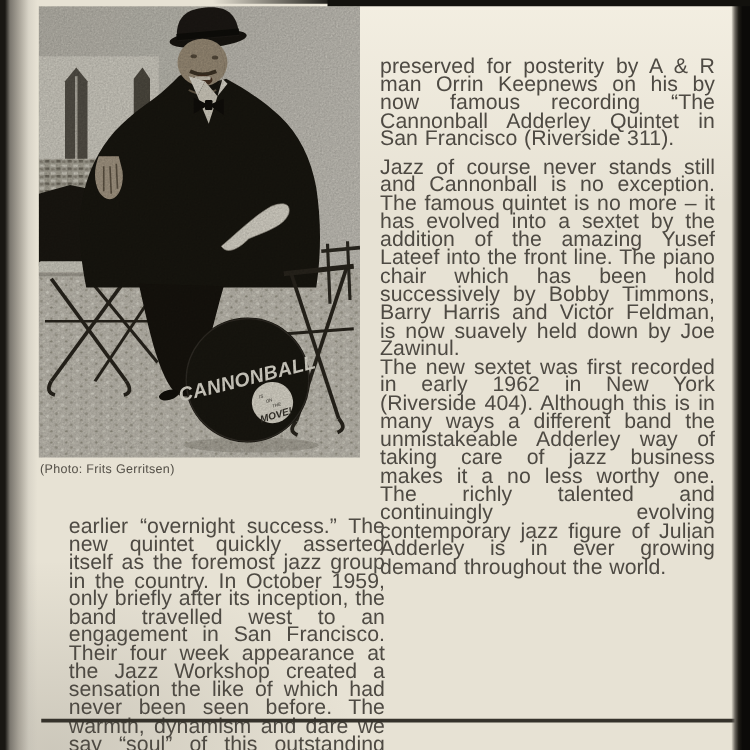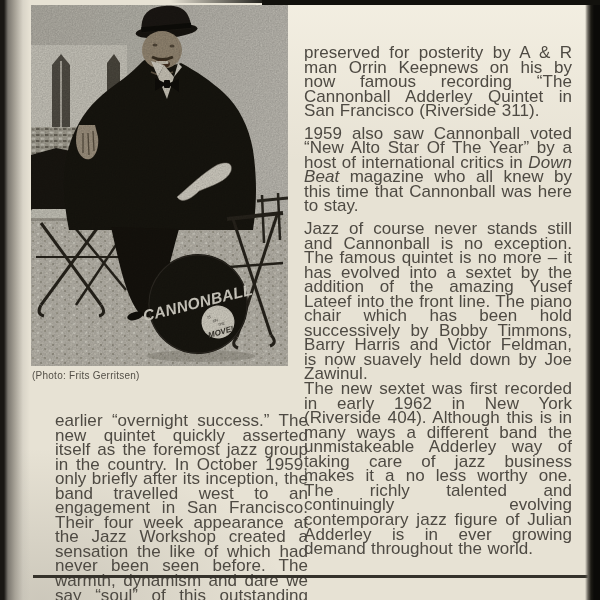--- a/index.html
+++ b/index.html
@@ -171,21 +171,20 @@
   </svg>
 
   <div class="caption">(Photo: Frits Gerritsen)</div>
 
   <div class="col-left">
     <p class="cont">earlier “overnight success.” The new quintet quickly asserted itself as the foremost jazz group in the country. In October 1959, only briefly after its inception, the band travelled west to an engagement in San Francisco. Their four week appearance at the Jazz Workshop created a sensation the like of which had never been seen before. The warmth, dynamism and dare we say “soul” of this outstanding band in action was</p>
   </div>
 
   <div class="col-right">
     <p class="gap-after">preserved for posterity by A &amp; R man Orrin Keepnews on his by now famous recording “The Cannonball Adderley Quintet in San Francisco (Riverside 311).</p>
-    <p class="gap-after"><span>1959 also saw Cannonball voted “New Alto Star Of The Year” by a host of international critics in </span><span class="it">Down Beat</span><span> magazine who all knew by this time that Cannonball was here to stay.</span></p>
     <p>Jazz of course never stands still and Cannonball is no exception. The famous quintet is no more – it has evolved into a sextet by the addition of the amazing Yusef Lateef into the front line. The piano chair which has been hold successively by Bobby Timmons, Barry Harris and Victor Feldman, is now suavely held down by Joe Zawinul.</p>
     <p class="gap-after">The new sextet was first recorded in early 1962 in New York (Riverside 404). Although this is in many ways a different band the unmistakeable Adderley way of taking care of jazz business makes it a no less worthy one. The richly talented and continuingly evolving contemporary jazz figure of Julian Adderley is in ever growing demand throughout the world.</p>
   </div>
 
   <div class="rule"></div>
 
   <div class="edge-left"></div>
   <div class="edge-right"></div>
   <div class="edge-top"></div>
   <div class="edge-top2"></div>

